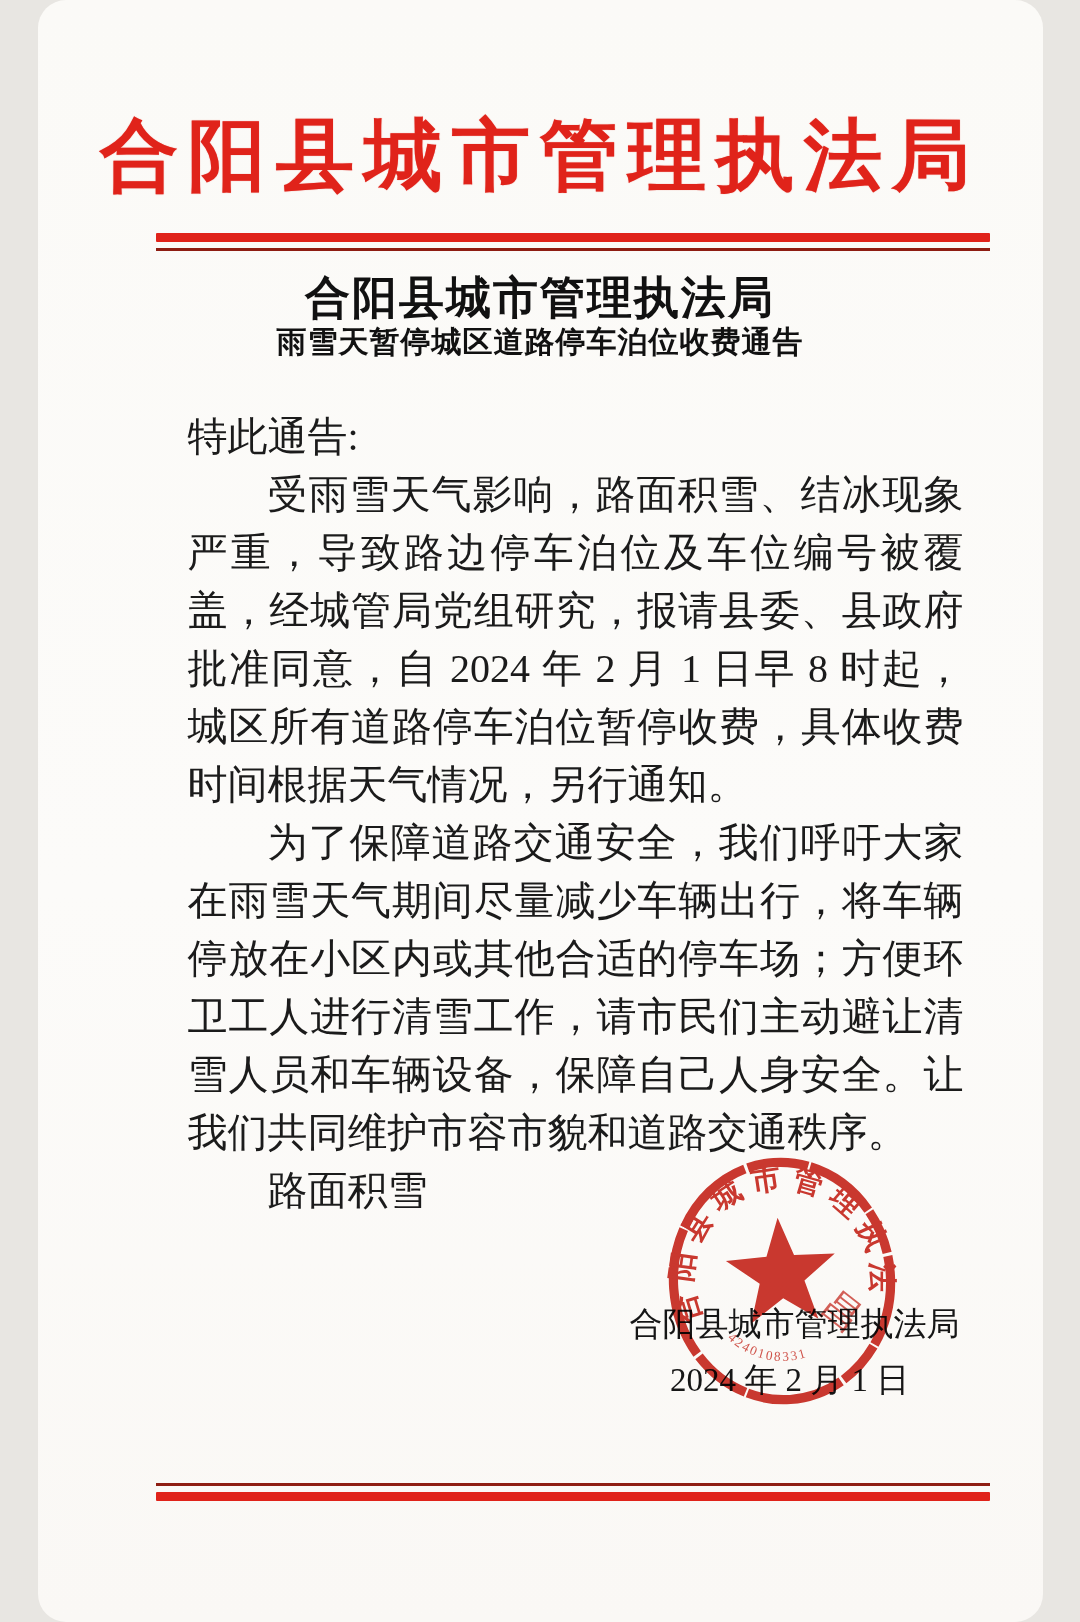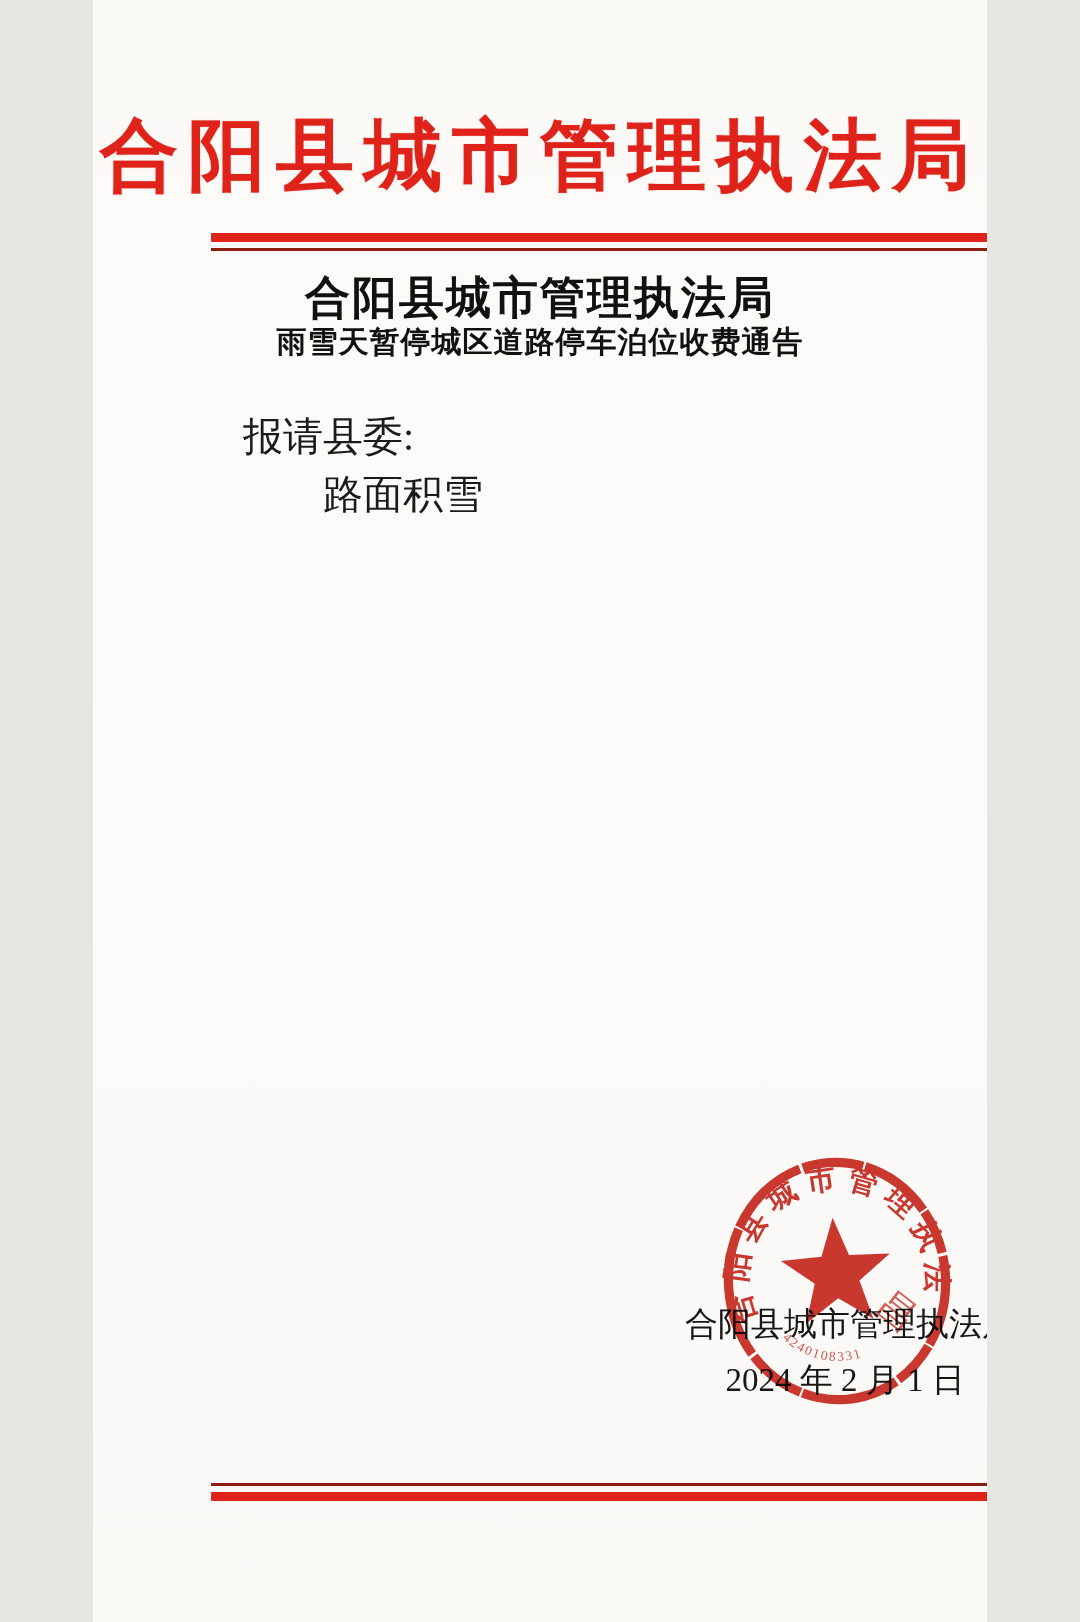--- a/index.html
+++ b/index.html
@@ -1,23 +1,24 @@
 <!DOCTYPE html>
 <html><head>
 <meta charset="utf-8">
 <style>
   html,body{margin:0;padding:0;background:#e8e6e2;}
   .page{
     position:relative;
-    width:894px;height:1622px;
+    width:1005px;height:1622px;
     margin:0 auto;
     background:linear-gradient(180deg,#fbfaf7 0%,#fcfbf9 55%,#faf8f5 100%);
     overflow:hidden;
     font-family:"Liberation Serif","DejaVu Serif",serif;
     color:#1b1b1b;
+    border-radius:28px;
   }
   
   .agency-head{
     position:absolute;top:104px;left:0;width:100%;
     text-align:center;
     font-size:78px;font-weight:bold;
     letter-spacing:10px;
     color:#e0231a;
     text-shadow:0 0 1px rgba(224,35,26,.6);
     white-space:nowrap;
@@ -69,21 +70,23 @@
 
   <div class="agency-head">合阳县城市管理执法局</div>
 
   <div class="rule rule-thick head-rule-thick"></div>
   <div class="rule rule-thin head-rule-thin"></div>
 
   <div class="doc-title doc-title-1">合阳县城市管理执法局</div>
   <div class="doc-title doc-title-2">雨雪天暂停城区道路停车泊位收费通告</div>
 
   <div class="body-text">
-    <p class="salutation">报请县委:</p>
+    <p class="salutation">特此通告:</p>
+    <p class="para">受雨雪天气影响，路面积雪、结冰现象严重，导致路边停车泊位及车位编号被覆盖，经城管局党组研究，报请县委、县政府批准同意，自 2024 年 2 月 1 日早 8 时起，城区所有道路停车泊位暂停收费，具体收费时间根据天气情况，另行通知。</p>
+    <p class="para">为了保障道路交通安全，我们呼吁大家在雨雪天气期间尽量减少车辆出行，将车辆停放在小区内或其他合适的停车场；方便环卫工人进行清雪工作，请市民们主动避让清雪人员和车辆设备，保障自己人身安全。让我们共同维护市容市貌和道路交通秩序。</p>
     <p class="closing">路面积雪</p>
   </div>
 
   <div class="sig-block">
     <div>合阳县城市管理执法局</div>
     <div>2024 年 2 月 1 日</div>
   </div>
 
   <svg class="seal" viewBox="0 0 240 252">
     <defs>

